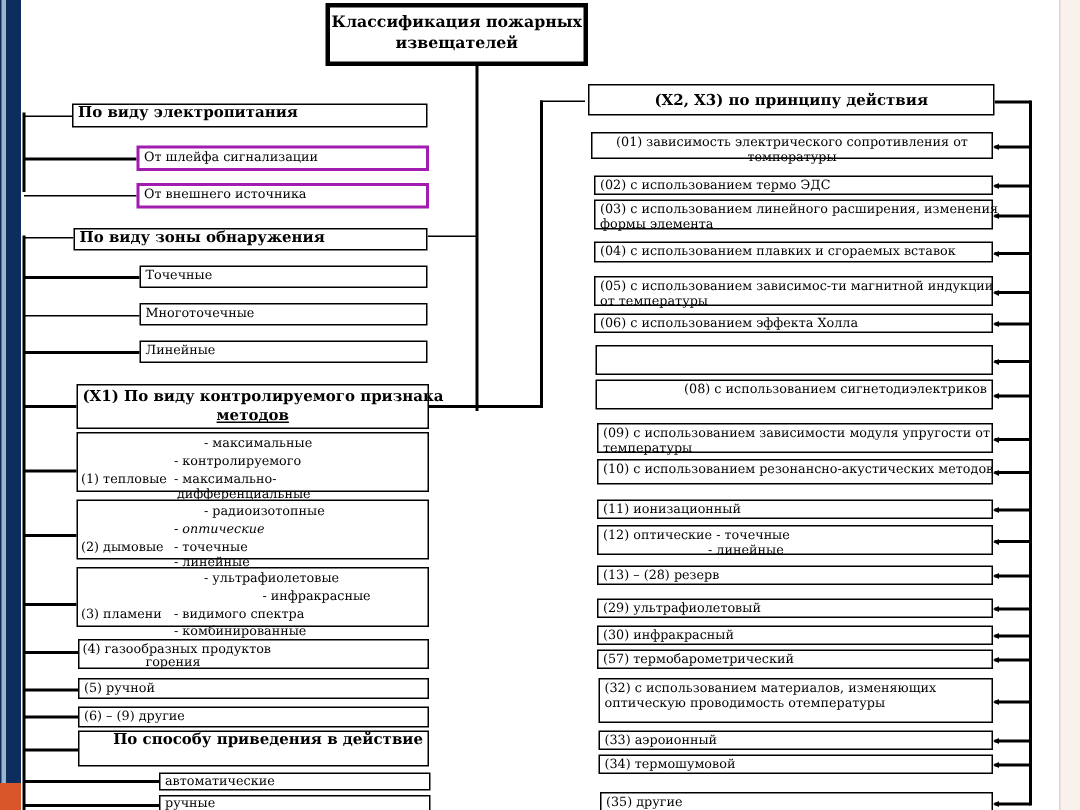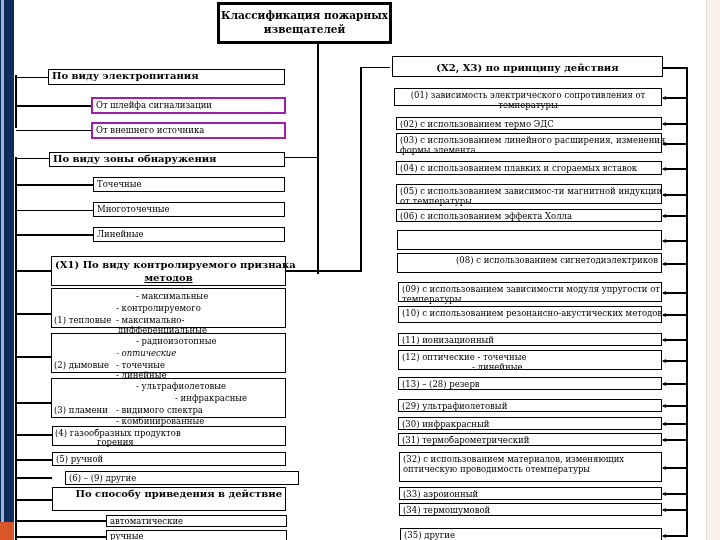--- a/index.html
+++ b/index.html
@@ -110,21 +110,21 @@
 <div class="line" style="left:16px;top:434px;width:36px;height:2px;"></div>
 <div class="box" style="left:52px;top:426px;width:234px;height:20px;">
   <span class="sub" style="left:2px;top:1px;">(4) газообразных продуктов</span>
   <span class="sub" style="left:44px;top:10px;">горения</span>
 </div>
 <div class="line" style="left:16px;top:459px;width:36px;height:2px;"></div>
 <div class="box" style="left:52px;top:452px;width:234px;height:14px;">
   <span>(5) ручной</span>
 </div>
 <div class="line" style="left:16px;top:477px;width:36px;height:2px;"></div>
-<div class="box" style="left:52px;top:471px;width:234px;height:14px;margin-left:13px;">
+<div class="box" style="left:52px;top:471px;width:234px;height:14px;">
   <span>(6) – (9) другие</span>
 </div>
 
 <div class="line" style="left:16px;top:499px;width:36px;height:2px;"></div>
 <div class="box bold center" style="left:52px;top:487px;width:234px;height:24px;text-align:right;">
   <span>По способу приведения в действие</span>
 </div>
 <div class="line" style="left:16px;top:520px;width:90px;height:2px;"></div>
 <div class="box" style="left:106px;top:515px;width:181px;height:12px;line-height:9px;">
   <span>автоматические</span>
@@ -212,21 +212,21 @@
       <div>(29) ультрафиолетовый</div>
     </div>
     <div class="line" style="left: 663px; top: 405px; width: 24px; height: 2px;"></div>
     <span class="arrow" style="left: 662px; top: 402px;">◂</span>
     <div class="box" style="left: 398px; top: 417px; width: 264px; height: 13px;">
       <div>(30) инфракрасный</div>
     </div>
     <div class="line" style="left: 663px; top: 423px; width: 24px; height: 2px;"></div>
     <span class="arrow" style="left: 662px; top: 420px;">◂</span>
     <div class="box" style="left: 398px; top: 433px; width: 264px; height: 13px;">
-      <div>(31) термобарометрический</div>
+      <div>(57) термобарометрический</div>
     </div>
     <div class="line" style="left: 663px; top: 439px; width: 24px; height: 2px;"></div>
     <span class="arrow" style="left: 662px; top: 436px;">◂</span>
     <div class="box" style="left: 399px; top: 452px; width: 263px; height: 30px;">
       <div>(32) с использованием материалов, изменяющих</div>
       <div>оптическую проводимость отемпературы</div>
     </div>
     <div class="line" style="left: 663px; top: 467px; width: 24px; height: 2px;"></div>
     <span class="arrow" style="left: 662px; top: 464px;">◂</span>
     <div class="box" style="left: 399px; top: 487px; width: 263px; height: 13px;">

